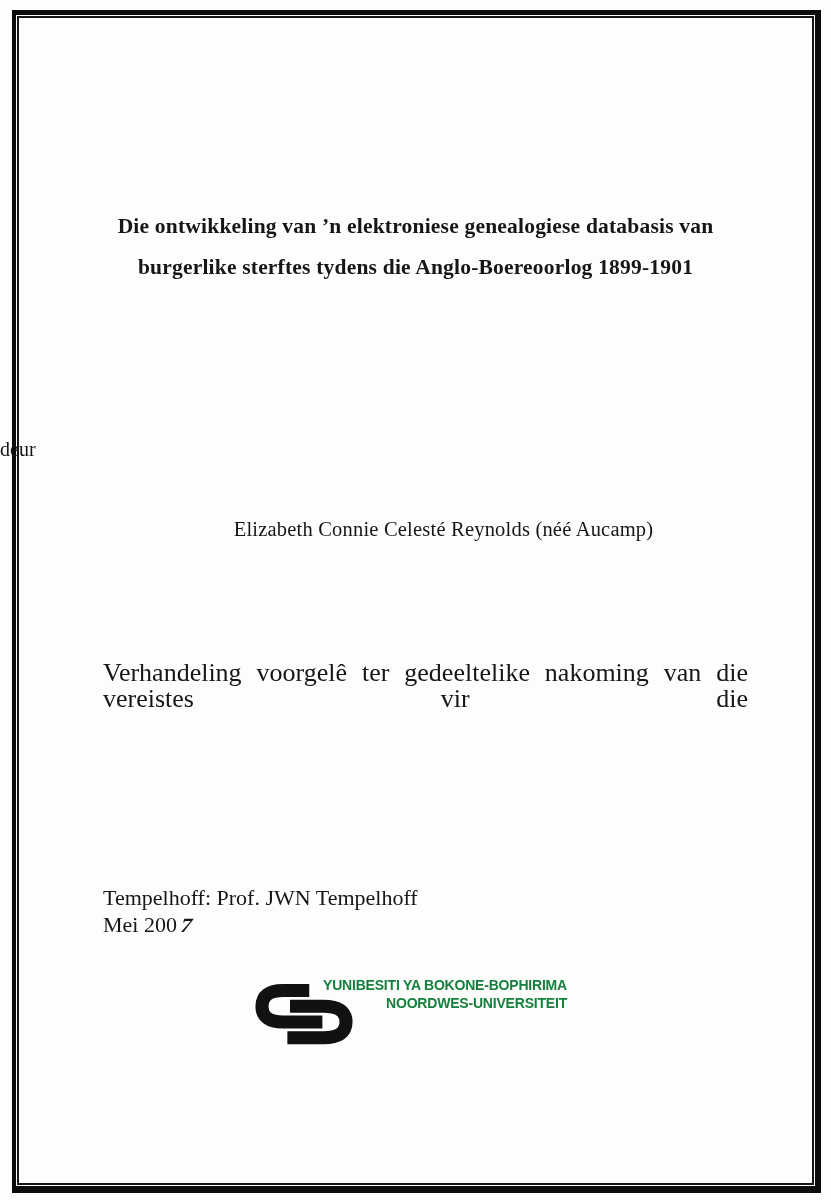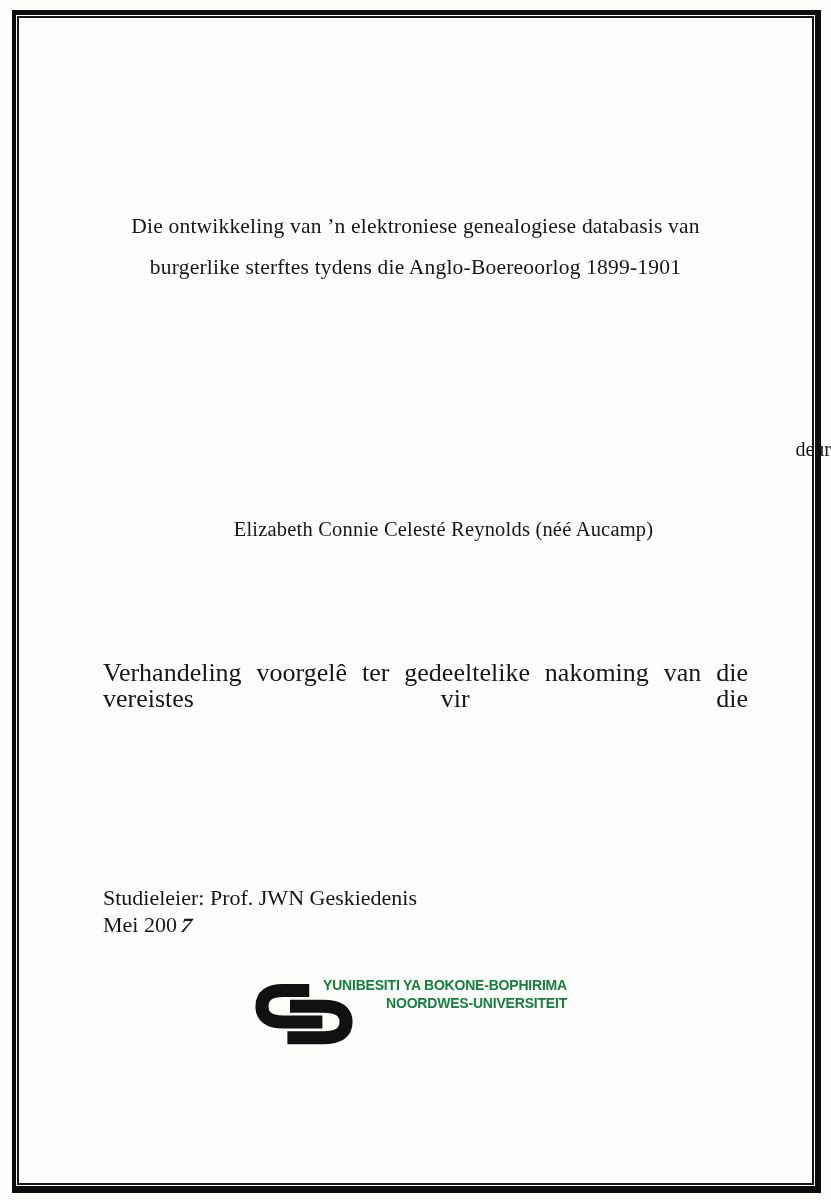--- a/index.html
+++ b/index.html
@@ -26,26 +26,27 @@
     border: 2px solid #161616;
   }
   .title-block {
     position: absolute;
     left: 0; top: 206px;
     width: 831px;
     text-align: center;
     font-size: 21.5px;
     line-height: 41px;
     letter-spacing: 0.2px;
+    font-weight: bold;
   }
   .byline {
     position: absolute;
     left: 0; top: 438px;
     width: 831px;
-    text-align: right;
+    text-align: left;
     font-size: 20px;
   }
   .author {
     position: absolute;
     left: 0; top: 518px;
     width: 831px;
     text-align: center;
     font-size: 20.5px;
     letter-spacing: 0.2px;
     margin-left: 28px;
@@ -106,21 +107,21 @@
 
 <div class="byline">deur</div>
 
 <div class="author">Elizabeth Connie Celesté Reynolds (néé Aucamp)</div>
 
 <div class="statement">
   <div class="jline">Verhandeling voorgelê ter gedeeltelike nakoming van die vereistes vir die</div>
 </div>
 
 <div class="supervisor-block">
-  <div>Studieleier: Prof. JWN Geskiedenis</div>
+  <div>Tempelhoff: Prof. JWN Tempelhoff</div>
   <div><span>Mei 200</span><span class="digit-skew">7</span></div>
 </div>
 
 <svg class="logo-mark" viewBox="0 0 112 82" aria-hidden="true">
   <g fill="none" stroke="#111111" stroke-width="15" stroke-linecap="butt">
     <path d="M 62 17 H 32 Q 8 17 8 35 Q 8 53 32 53 H 77"></path>
     <path d="M 40 35 H 78 Q 104 35 104 53 Q 104 71 78 71 H 37"></path>
   </g>
 </svg>
 

